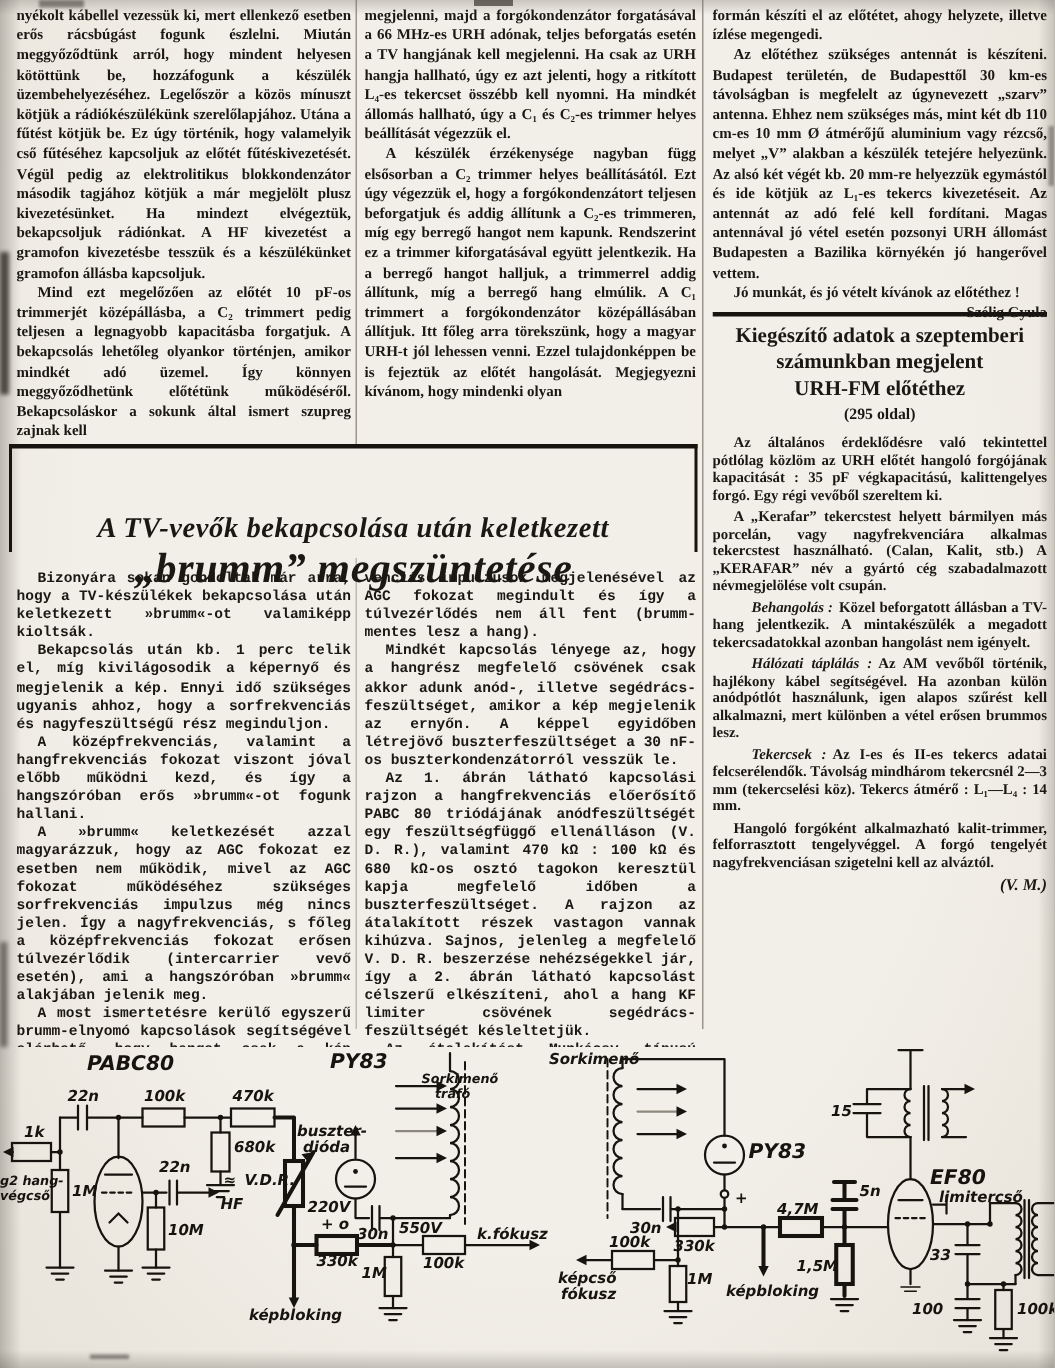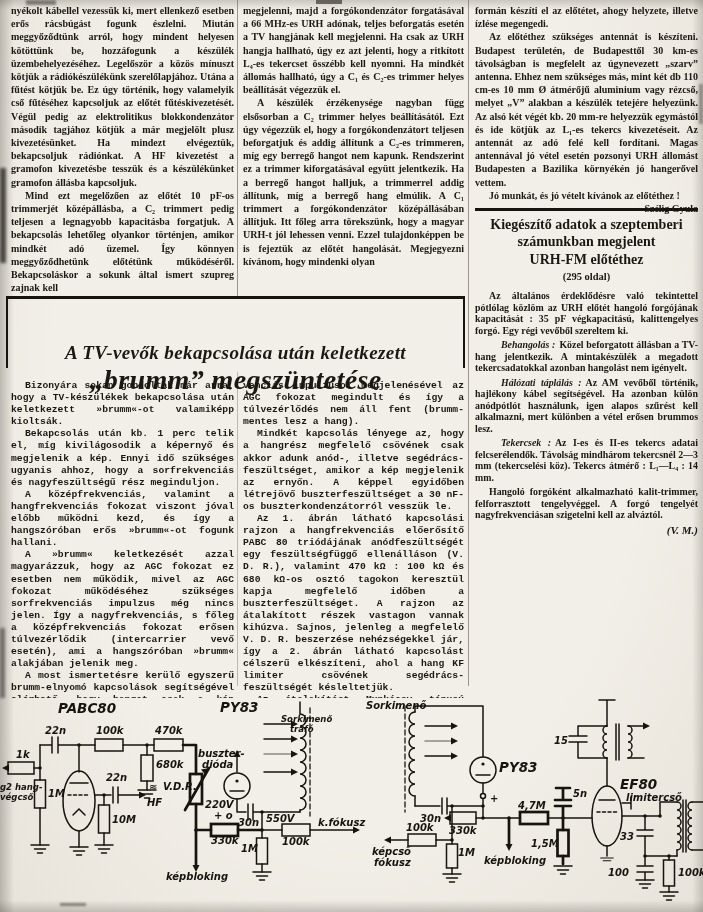--- a/index.html
+++ b/index.html
@@ -95,20 +95,21 @@
       <span class="sig-inline">Szélig Gyula</span>
     </p>
     <div class="hrule-thick"></div>
     <h2 class="supp-title">
       <div>Kiegészítő adatok a szeptemberi</div>
       <div>számunkban megjelent</div>
       <div>URH-FM előtéthez</div>
     </h2>
     <div class="supp-sub">(295 oldal)</div>
     <p class="spara">Az általános érdeklődésre való tekintettel pótlólag közlöm az URH előtét hangoló forgójának kapacitását : 35 pF végkapacitású, kalittengelyes forgó. Egy régi vevőből szereltem ki.</p>
+    <p class="spara">A „Kerafar” tekercstest helyett bármilyen más porcelán, vagy nagyfrekvenciára alkalmas tekercstest használható. (Calan, Kalit, stb.) A „KERAFAR” név a gyártó cég szabadalmazott névmegjelölése volt csupán.</p>
     <p class="spara">
       <i class="lead">Behangolás :</i><span>Közel beforgatott állásban a TV-hang jelentkezik. A mintakészülék a megadott tekercsadatokkal azonban hangolást nem igényelt.</span>
     </p>
     <p class="spara">
       <i class="lead">Hálózati táplálás :</i><span>Az AM vevőből történik, hajlékony kábel segítségével. Ha azonban külön anódpótlót használunk, igen alapos szűrést kell alkalmazni, mert különben a vétel erősen brummos lesz.</span>
     </p>
     <p class="spara">
       <i class="lead">Tekercsek :</i><span>Az I-es és II-es tekercs adatai felcserélendők. Távolság mindhárom tekercsnél 2—3 mm (tekercselési köz). Tekercs átmérő : L₁—L₄ : 14 mm.</span>
     </p>
     <p class="spara">Hangoló forgóként alkalmazható kalit-trimmer, felforrasztott tengelyvéggel. A forgó tengelyét nagyfrekvenciásan szigetelni kell az alváztól.</p>

